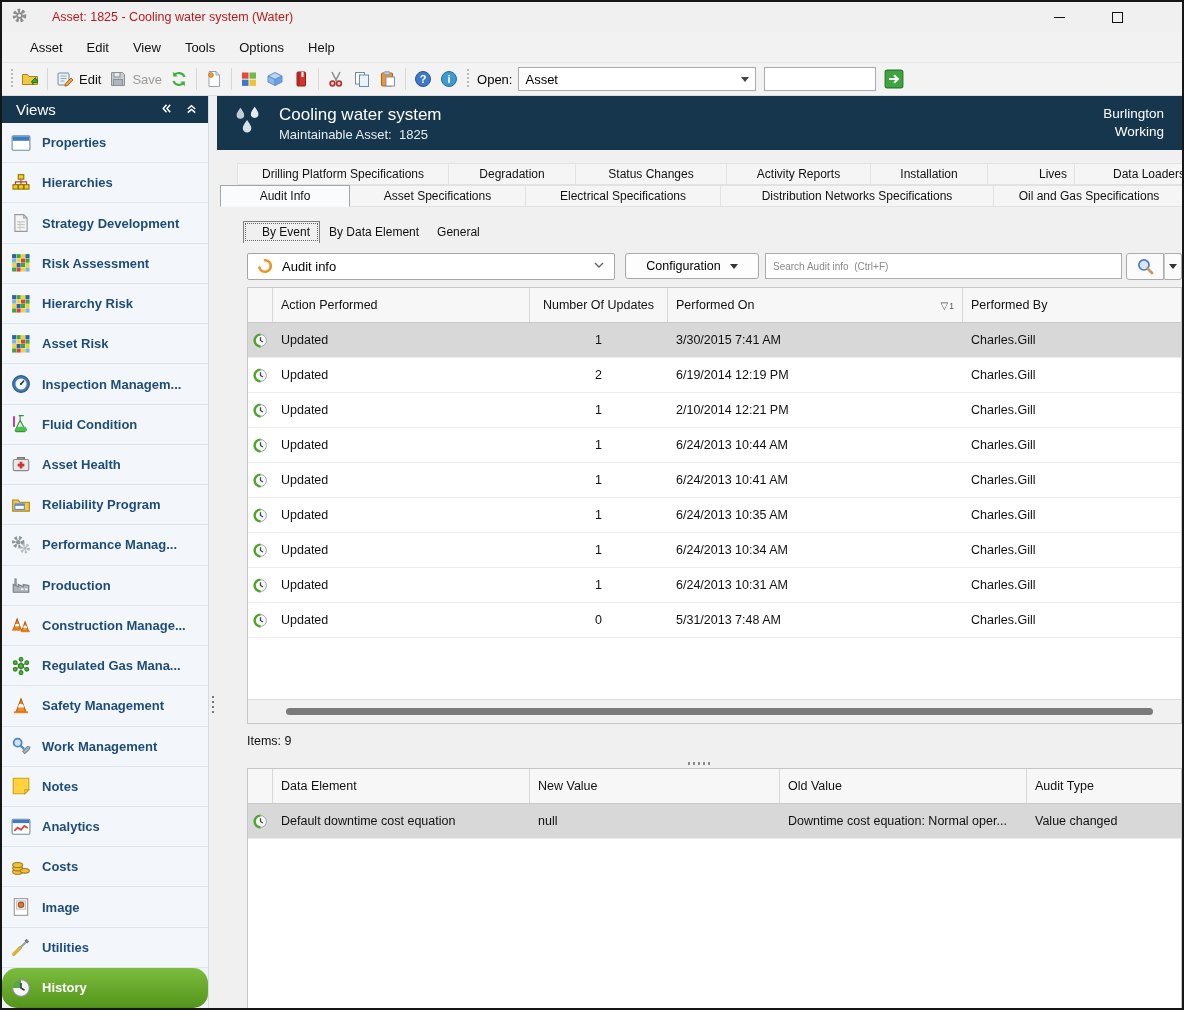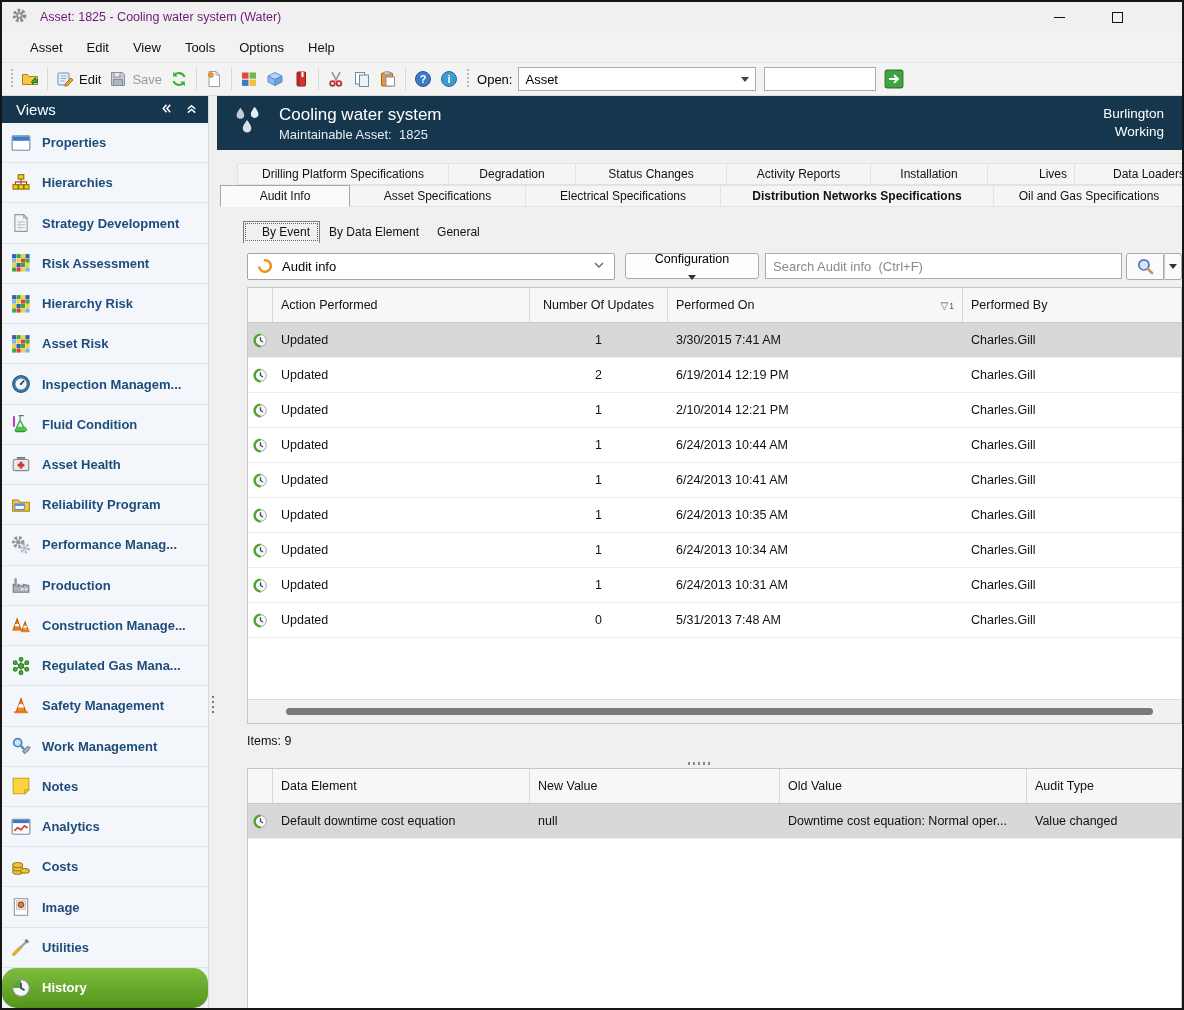--- a/index.html
+++ b/index.html
@@ -3,21 +3,21 @@
 <meta charset="utf-8">
 <style>
   * { box-sizing: border-box; margin: 0; padding: 0; }
   html,body { width:1184px; height:1010px; overflow:hidden; }
   body { font-family:"Liberation Sans", sans-serif; background:#fff; }
 
   .window { width:1184px; height:1010px; border:2px solid #161616; display:flex; flex-direction:column; background:#F0F0F0; }
 
   
   .titlebar { height:30px; flex:0 0 30px; display:flex; align-items:center; padding:0 10px 0 9px; background:#F0F0F0; }
-  .titlebar .app-title { font-size:12.5px; color:#701a75; margin-left:12px; }
+  .titlebar .app-title { font-size:12.5px; color:#b91c1c; margin-left:24px; }
   .win-controls { margin-left:auto; display:flex; align-items:center; gap:28px; margin-right:40px; }
   .btn-min { width:30px; height:22px; display:flex; align-items:center; justify-content:center; }
   .btn-min i { display:block; width:11px; height:0; border-top:1.6px solid #111; }
   .btn-max { width:30px; height:22px; display:flex; align-items:center; justify-content:center; }
   .btn-max i { display:block; width:11px; height:11px; border:1.6px solid #111; }
 
   
   .menubar { height:30px; flex:0 0 30px; display:flex; align-items:center; padding:0 16px; background:#F2F2F2; }
   .menu-item { font-size:13px; color:#111; padding:4px 12px; cursor:default; }
 
@@ -74,23 +74,23 @@
   .subtabs { margin:14px 0 0 26px; display:flex; align-items:flex-end; height:22px; font-size:12px; }
   .subtab { padding:3px 9px 4px; color:#111; }
   .subtab.active { border:1px solid #7F7F7F; border-bottom:none; background:#F0F0F0; outline:1px dotted #666; outline-offset:-3px; position:relative; z-index:1;padding-left:18px; }
 
   
   .controls-row { margin:9px 0 7px 30px; display:flex; align-items:center; height:28px; }
   .view-dd { width:368px; height:27px; background:#fff; border:1px solid #A5A5A5; border-radius:2px; display:flex; align-items:center; padding:0 9px; font-size:13px; }
   .view-dd svg.donut { width:16px; height:16px; margin-right:9px; }
   .view-dd .chev { margin-left:auto; }
   .view-dd .chev svg { width:12px; height:12px; }
-  .config-btn { width:134px; height:26px; margin-left:10px; background:#FDFDFD; border:1px solid #ABABAB; border-radius:3px; display:flex; align-items:center; justify-content:center; gap:9px; font-size:12.5px;flex-direction:column; }
+  .config-btn { width:134px; height:26px; margin-left:10px; background:#FDFDFD; border:1px solid #ABABAB; border-radius:3px; display:flex; align-items:center; justify-content:center; gap:9px; font-size:12.5px; }
   .darrow { width:0; height:0; border-left:4px solid transparent; border-right:4px solid transparent; border-top:5px solid #333; }
-  .search-input { flex:1; margin-left:6px; height:26px; border:1px solid #ABABAB; background:#fff; font-size:13px; padding:0 7px; color:#1d4ed8; font-family:"Liberation Sans",sans-serif; }
+  .search-input { flex:1; margin-left:6px; height:26px; border:1px solid #ABABAB; background:#fff; font-size:10px; padding:0 7px; color:#1d4ed8; font-family:"Liberation Sans",sans-serif; }
   .search-input::placeholder { color:#8a8a8a; opacity:1; }
   .search-btn { width:38px; height:27px; margin-left:4px; background:#FBFBFB; border:1px solid #ABABAB; border-radius:3px 0 0 3px; display:flex; align-items:center; justify-content:center; }
   .search-btn svg { width:19px; height:19px; }
   .search-dd { width:18px; height:27px; background:#FBFBFB; border:1px solid #ABABAB; border-left:1px solid #C9C9C9; border-radius:0 3px 3px 0; display:flex; align-items:center; justify-content:center; }
 
   
   .grid-table { margin-left:30px; border:1px solid #C6C6C6; background:#fff; display:flex; flex-direction:column; }
   .t1 { height:437px; flex:0 0 437px; }
   .t2 { flex:1; border-bottom:none; min-height:0; }
   .thead { display:flex; height:35px; flex:0 0 35px; background:#F7F7F7; border-bottom:1px solid #C9C9C9; font-size:12.5px; color:#111; }
@@ -599,21 +599,21 @@
             <span class="tab" style="width: 152px;">Status Changes</span>
             <span class="tab" style="width: 145px;">Activity Reports</span>
             <span class="tab" style="width: 118px;">Installation</span>
             <span class="tab" style="width: 88px; padding-left: 44px;">Lives</span>
             <span class="tab" style="width: 150px;">Data Loaders</span>
           </div>
         <div class="tab-row r2" id="tabsRow2">
             <span class="tab active" style="width: 130px;">Audit Info</span>
             <span class="tab" style="width: 177px;">Asset Specifications</span>
             <span class="tab" style="width: 196px;">Electrical Specifications</span>
-            <span class="tab" style="width: 274px; font-weight: bold;">Distribution Networks Specifications</span>
+            <span class="tab" style="width: 274px;">Distribution Networks Specifications</span>
             <span class="tab" style="width: 192px;">Oil and Gas Specifications</span>
           </div>
       </div>
 
       <div class="subtabs" id="subtabs">
           <span class="subtab active">By Event</span>
           <span class="subtab">By Data Element</span>
           <span class="subtab">General</span>
         </div>
 

